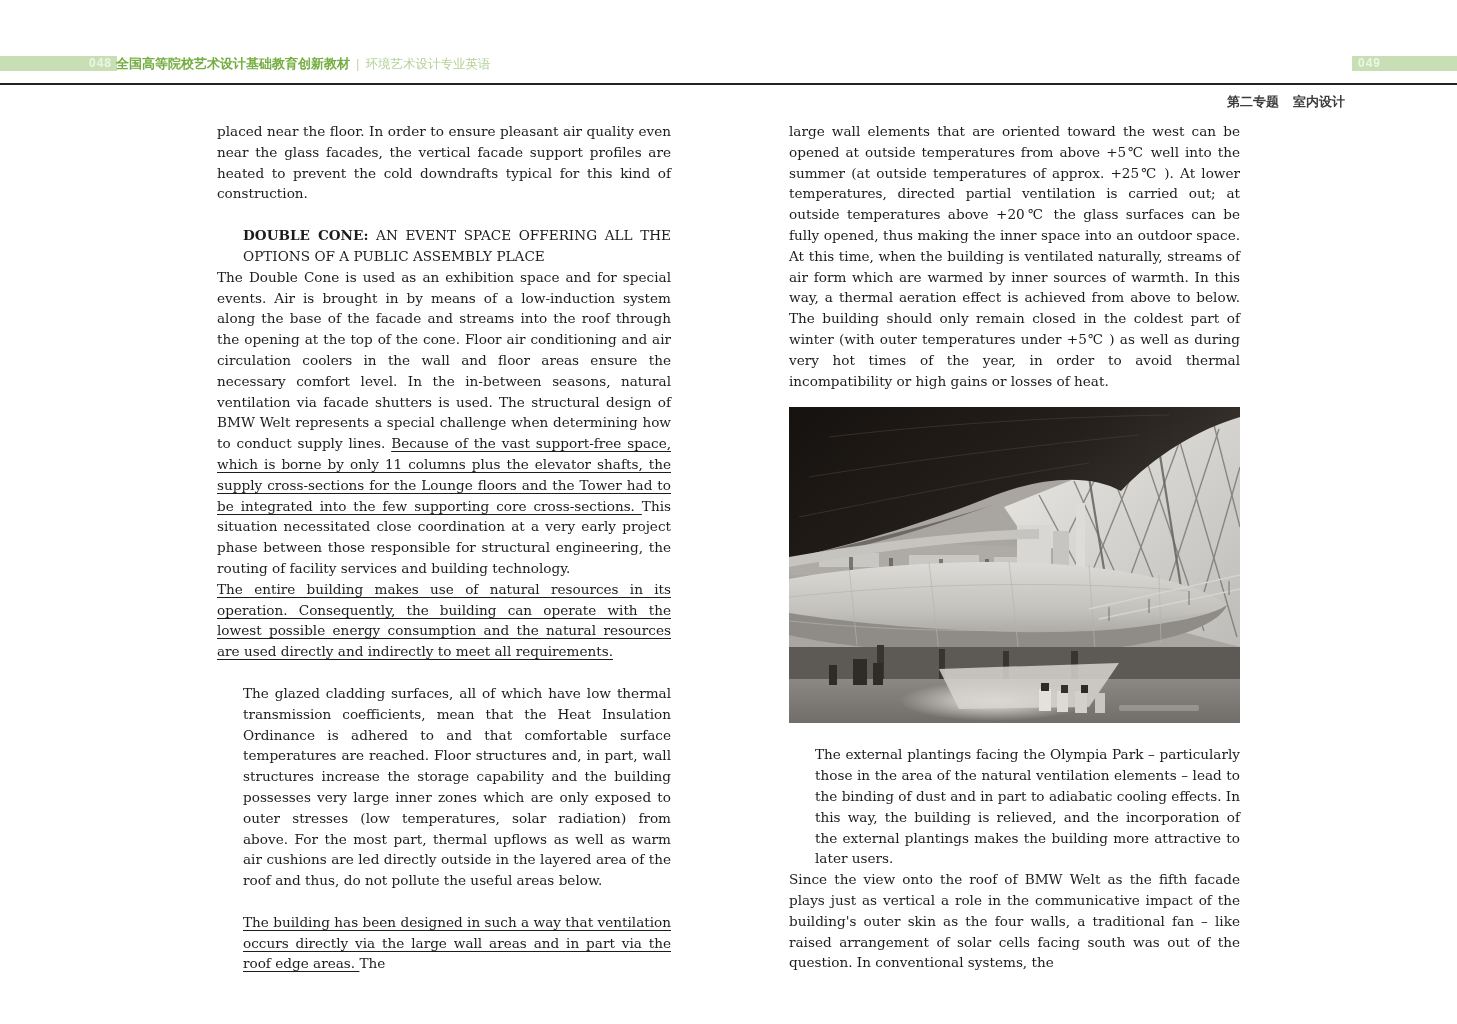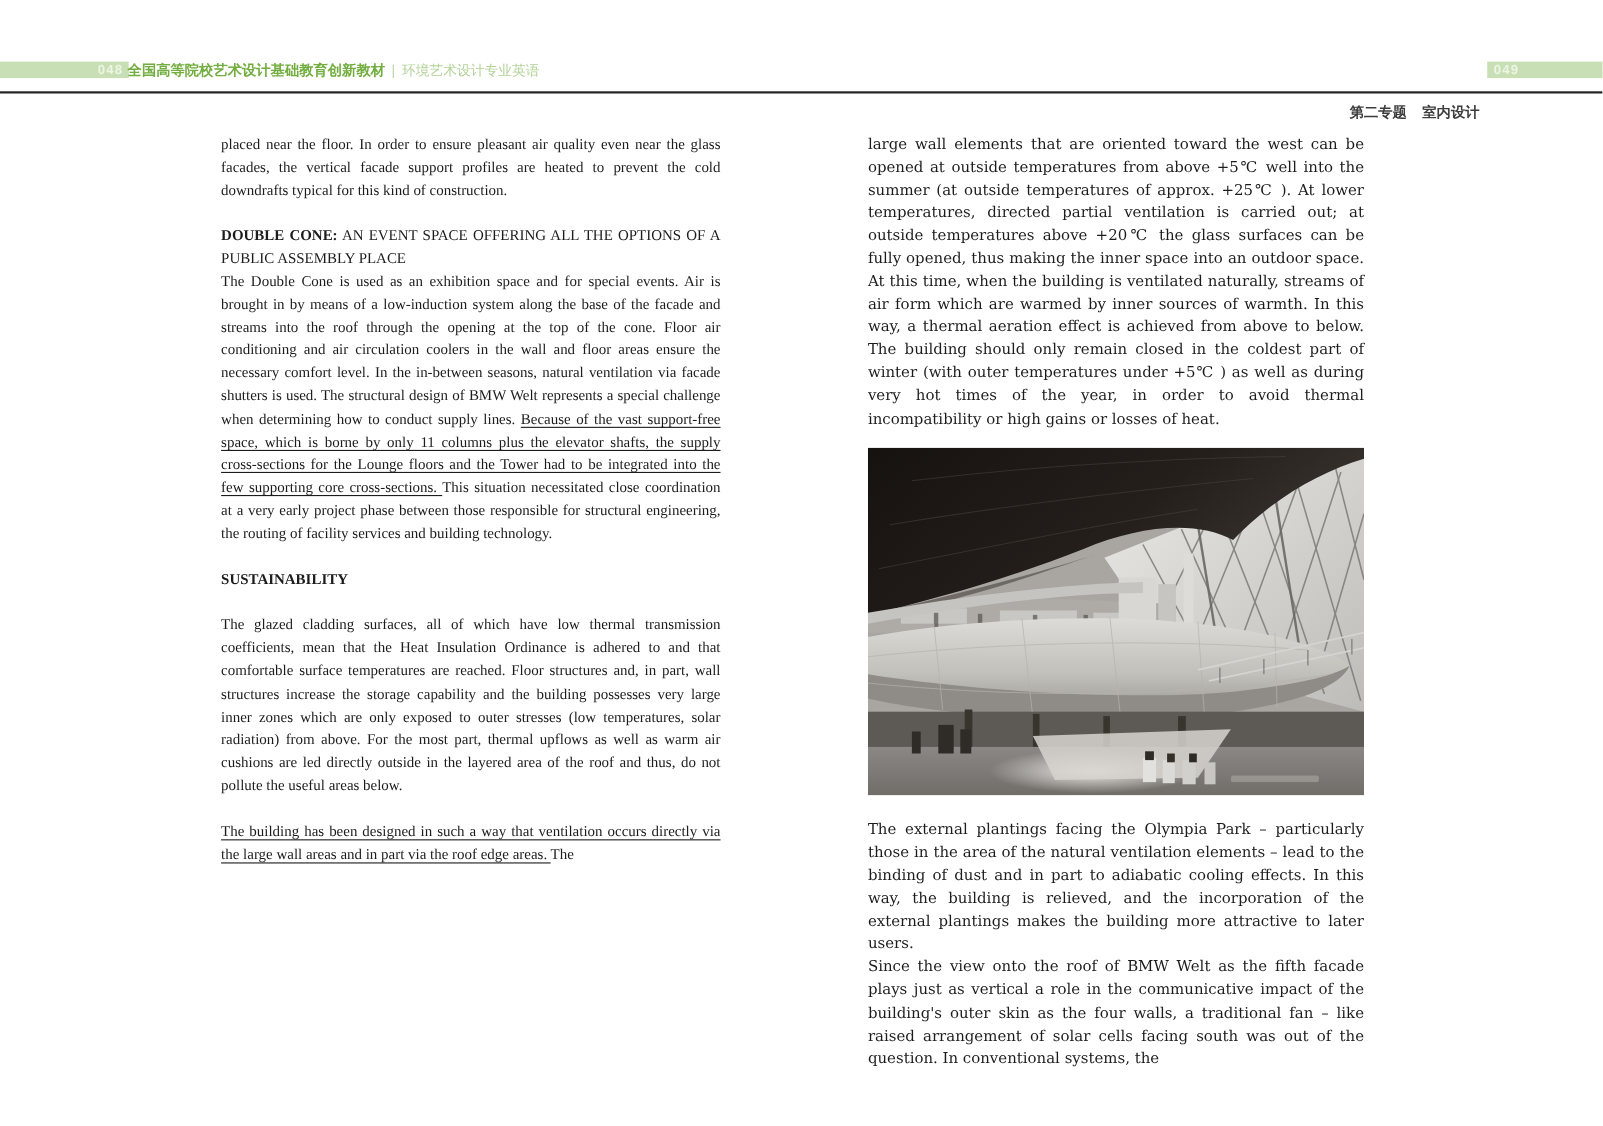--- a/index.html
+++ b/index.html
@@ -17,24 +17,24 @@
                   font-size:13px;font-weight:bold;color:#72ad3f;white-space:nowrap;}
   .hdr-sep{color:#bcd8a4;font-weight:normal;margin:0 6px;}
   .hdr-subtitle{color:#b2d297;font-weight:normal;font-size:12.5px;}
   .hdr-title-right{position:absolute;right:112px;top:55px;font-family:"Liberation Sans",sans-serif;
                    font-size:13px;font-weight:bold;color:#3d3d3d;white-space:nowrap;margin-top:38px;}
   .hdr-title-right .gap{display:inline-block;width:14px;}
   .hdr-rule{position:absolute;left:0;top:83px;width:1457px;height:2px;background:#222222;}
   
   .col{position:absolute;top:121px;font-size:13.6px;line-height:20.8px;text-align:justify;
        color:#1c1c1c;}
-  .col-left{left:201px;width:454px;font-family:Liberation Serif, serif;}
+  .col-left{left:217px;width:454px;}
   .col-right{left:789px;width:451px;}
   .col p{margin:0;}
-  .col p.blk{margin-top:21px;}
+  .col p.blk{margin-top:21px;margin-left:26px;}
   .hd{font-weight:bold;}
   .ul{text-decoration:underline;text-underline-offset:3px;}
   
   .photo{display:block;margin-top:16px;width:451px;height:316px;}
 </style>
 </head>
 <body>
 
 <div id="page">
 
@@ -50,22 +50,22 @@
 
   <div class="hdr-rule"></div>
 
   <div class="col col-left">
     <p>placed near the floor. In order to ensure pleasant air quality even near the glass facades, the vertical facade support profiles are heated to prevent the cold downdrafts typical for this kind of construction.</p>
 
     <p class="blk"><span class="hd">DOUBLE CONE:</span><span> AN EVENT SPACE OFFERING ALL THE OPTIONS OF A PUBLIC ASSEMBLY PLACE</span></p>
 
     <p><span>The Double Cone is used as an exhibition space and for special events. Air is brought in by means of a low-induction system along the base of the facade and streams into the roof through the opening at the top of the cone. Floor air conditioning and air circulation coolers in the wall and floor areas ensure the necessary comfort level. In the in-between seasons, natural ventilation via facade shutters is used. The structural design of BMW Welt represents a special challenge when determining how to conduct supply lines. </span><span class="ul">Because of the vast support-free space, which is borne by only 11 columns plus the elevator shafts, the supply cross-sections for the Lounge floors and the Tower had to be integrated into the few supporting core cross-sections. </span><span>This situation necessitated close coordination at a very early project phase between those responsible for structural engineering, the routing of facility services and building technology.</span></p>
 
-    <p class="blk hd">SUSTAINABILITY</p>
-
+
+    <p><span class="ul">The entire building makes use of natural resources in its operation. Consequently, the building can operate with the lowest possible energy consumption and the natural resources are used directly and indirectly to meet all requirements.</span></p>
 
     <p class="blk">The glazed cladding surfaces, all of which have low thermal transmission coefficients, mean that the Heat Insulation Ordinance is adhered to and that comfortable surface temperatures are reached. Floor structures and, in part, wall structures increase the storage capability and the building possesses very large inner zones which are only exposed to outer stresses (low temperatures, solar radiation) from above. For the most part, thermal upflows as well as warm air cushions are led directly outside in the layered area of the roof and thus, do not pollute the useful areas below.</p>
 
     <p class="blk"><span class="ul">The building has been designed in such a way that ventilation occurs directly via the large wall areas and in part via the roof edge areas. </span><span>The</span></p>
   </div>
 
   <div class="col col-right">
     <p>large wall elements that are oriented toward the west can be opened at outside temperatures from above +5℃ well into the summer (at outside temperatures of approx. +25℃ ). At lower temperatures, directed partial ventilation is carried out; at outside temperatures above +20℃ the glass surfaces can be fully opened, thus making the inner space into an outdoor space. At this time, when the building is ventilated naturally, streams of air form which are warmed by inner sources of warmth. In this way, a thermal aeration effect is achieved from above to below. The building should only remain closed in the coldest part of winter (with outer temperatures under +5℃ ) as well as during very hot times of the year, in order to avoid thermal incompatibility or high gains or losses of heat.</p>
 
     <svg class="photo" viewBox="0 0 451 316" role="img" aria-label="Interior of BMW Welt: dark sweeping roof, diagonal glass facade on the right and a curved silver lounge deck above the exhibition floor">

